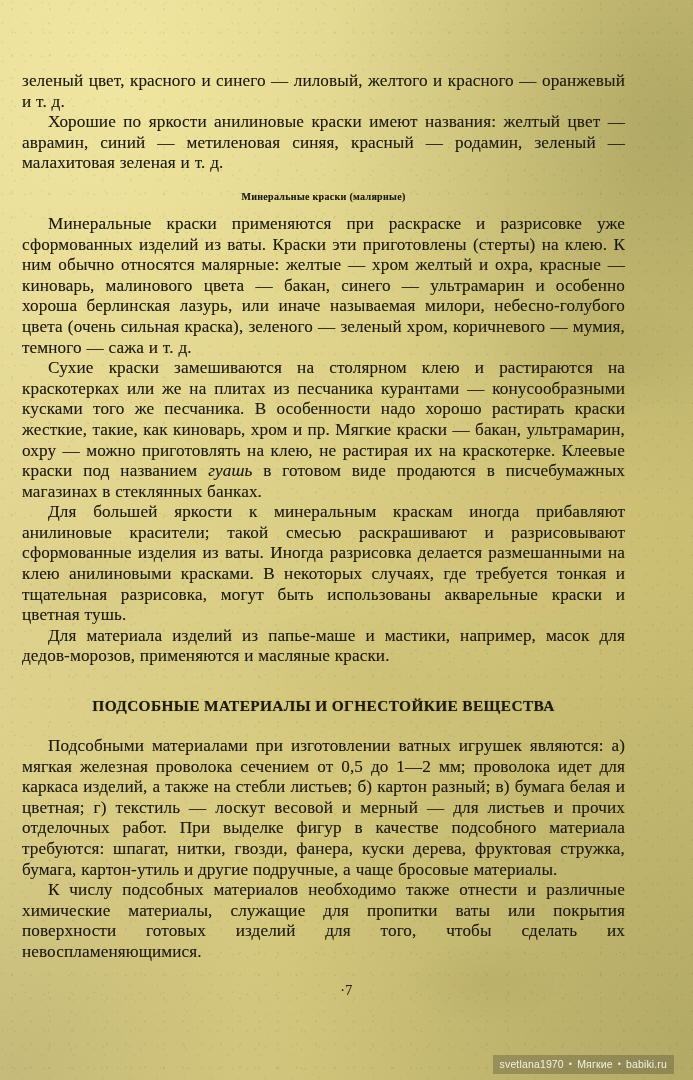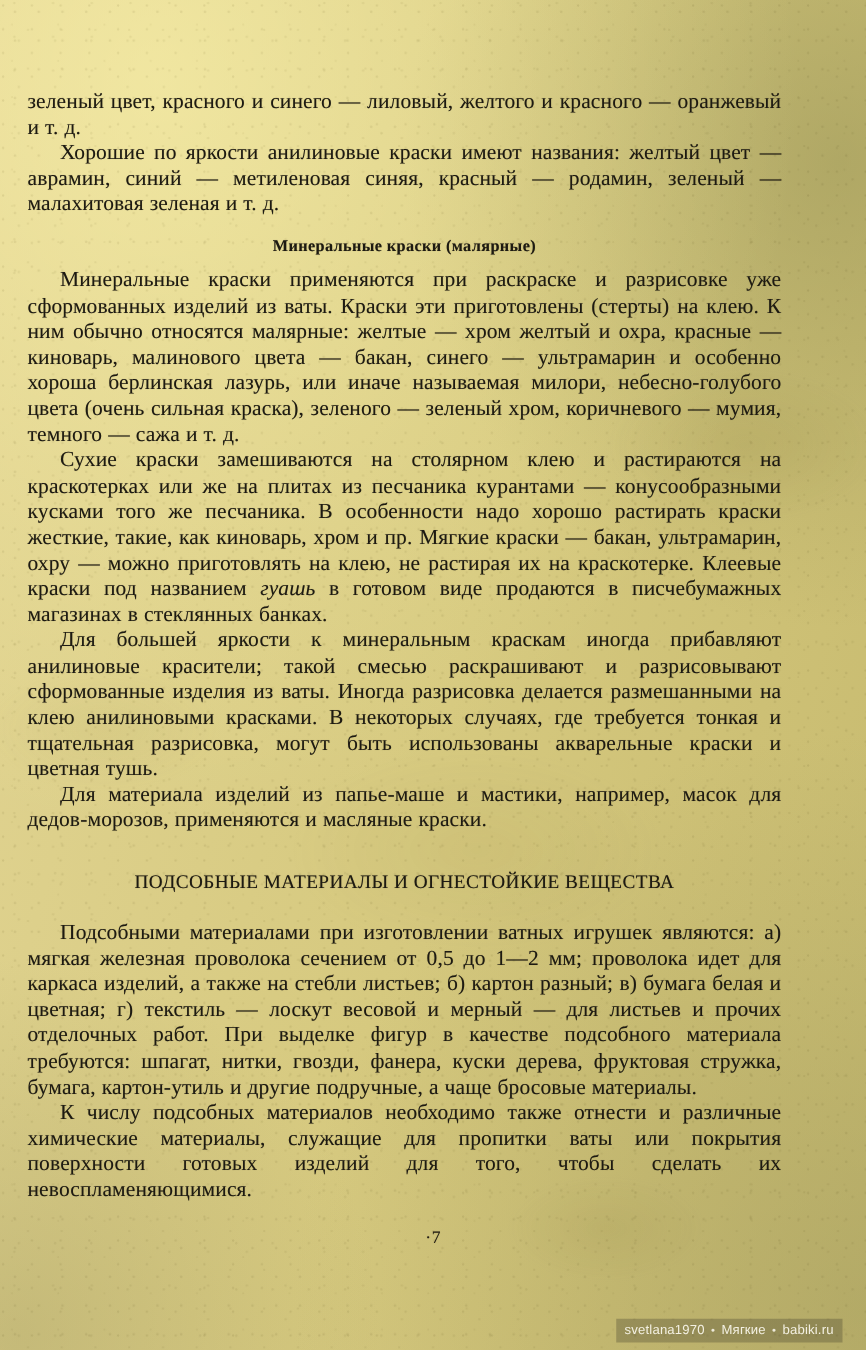--- a/index.html
+++ b/index.html
@@ -75,32 +75,32 @@
     word-spacing: 0.4px;
     
     text-shadow: 0 0 0.6px rgba(40,34,16,0.38);
   }
 
   p.para.noindent { text-indent: 0; margin-top: 33px; }
 
   .sub-heading {
     margin: 0;
     text-align: center;
-    font-size: 13px;
+    font-size: 10px;
     font-weight: bold;
     line-height: 20px;
     letter-spacing: 0.3px;
     text-shadow: 0 0 0.6px rgba(40,34,16,0.45);
   }
 
   .section-heading {
     margin: 0;
     text-align: center;
     font-size: 15.4px;
-    font-weight: normal;
+    font-weight: bold;
     line-height: 20px;
     letter-spacing: 0.35px;
     text-shadow: 0 0 0.7px rgba(40,34,16,0.5);
   }
 
   .it { font-style: italic; }
 
   
   .gap-sub-before   { height: 13px; }
   .gap-sub-after    { height: 7px;  }

